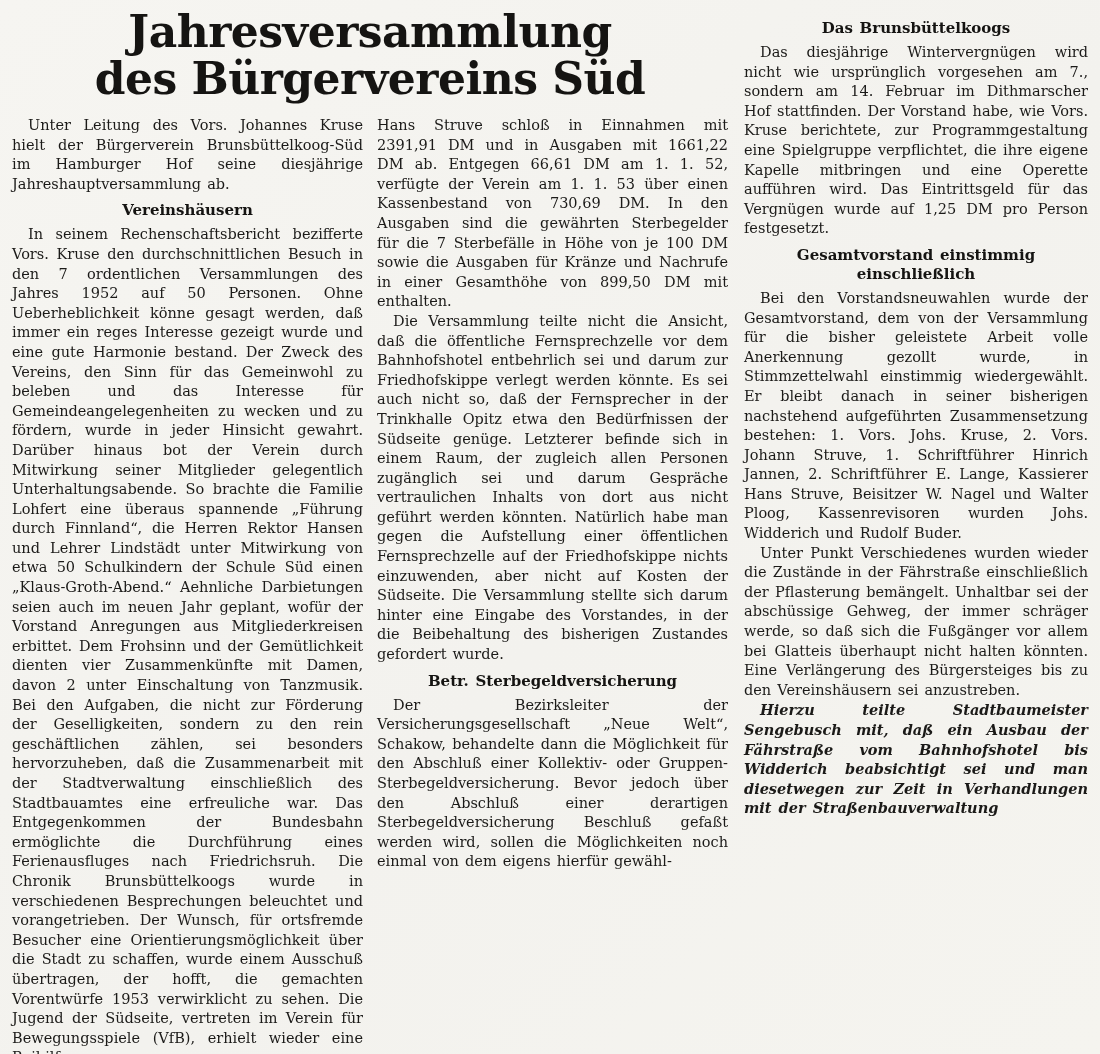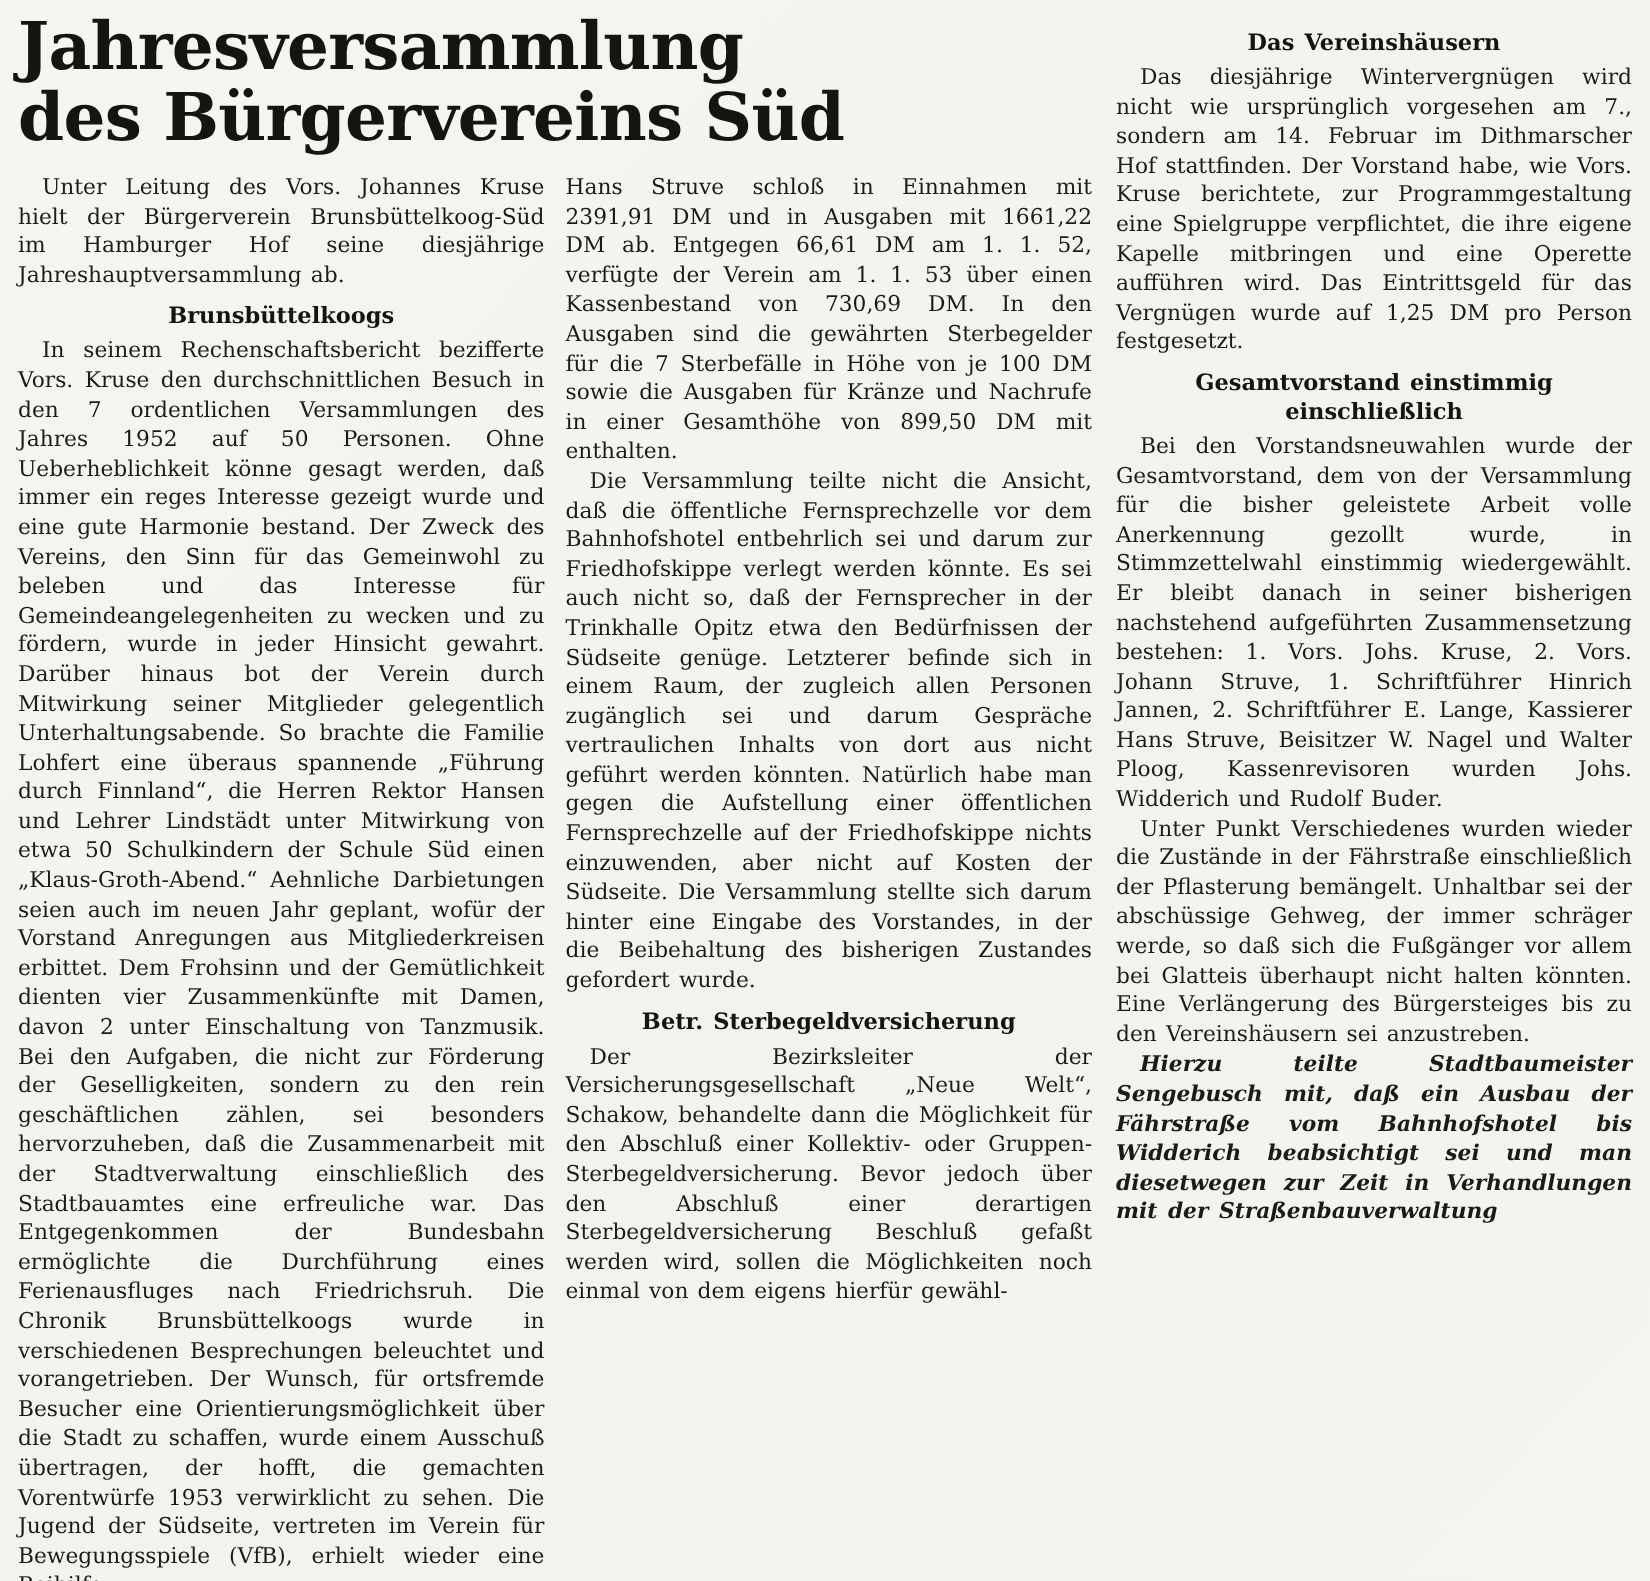--- a/index.html
+++ b/index.html
@@ -19,20 +19,21 @@
     box-sizing: border-box;
     padding: 8px 12px 0 12px;
     display: flex;
   }
   .left-zone {
     width: 716px;
     flex: 0 0 716px;
   }
   .headline {
     margin: 0 0 14px 0;
+    text-align: center;
     font-size: 44px;
     line-height: 47px;
     font-weight: bold;
     letter-spacing: -0.5px;
     color: #151412;
   }
   .cols {
     display: flex;
     gap: 14px;
   }
@@ -83,37 +84,37 @@
 
     <h1 class="headline">
       <div>Jahresversammlung</div>
       <div>des Bürgervereins Süd</div>
     </h1>
 
     <div class="cols">
 
       <div class="col col1">
         <p class="para">Unter Leitung des Vors. Johannes Kruse hielt der Bürgerverein Brunsbüttelkoog-Süd im Hamburger Hof seine diesjährige Jahreshauptversammlung ab.</p>
-        <h2 class="subhead">Brunsbüttelkoogs</h2>
+        <h2 class="subhead">Vereinshäusern</h2>
         <p class="para">In seinem Rechenschaftsbericht bezifferte Vors. Kruse den durchschnittlichen Besuch in den 7 ordentlichen Versammlungen des Jahres 1952 auf 50 Personen. Ohne Ueberheblichkeit könne gesagt werden, daß immer ein reges Interesse gezeigt wurde und eine gute Harmonie bestand. Der Zweck des Vereins, den Sinn für das Gemeinwohl zu beleben und das Interesse für Gemeindeangelegenheiten zu wecken und zu fördern, wurde in jeder Hinsicht gewahrt. Darüber hinaus bot der Verein durch Mitwirkung seiner Mitglieder gelegentlich Unterhaltungsabende. So brachte die Familie Lohfert eine überaus spannende „Führung durch Finnland“, die Herren Rektor Hansen und Lehrer Lindstädt unter Mitwirkung von etwa 50 Schulkindern der Schule Süd einen „Klaus-Groth-Abend.“ Aehnliche Darbietungen seien auch im neuen Jahr geplant, wofür der Vorstand Anregungen aus Mitgliederkreisen erbittet. Dem Frohsinn und der Gemütlichkeit dienten vier Zusammenkünfte mit Damen, davon 2 unter Einschaltung von Tanzmusik. Bei den Aufgaben, die nicht zur Förderung der Geselligkeiten, sondern zu den rein geschäftlichen zählen, sei besonders hervorzuheben, daß die Zusammenarbeit mit der Stadtverwaltung einschließlich des Stadtbauamtes eine erfreuliche war. Das Entgegenkommen der Bundesbahn ermöglichte die Durchführung eines Ferienausfluges nach Friedrichsruh. Die Chronik Brunsbüttelkoogs wurde in verschiedenen Besprechungen beleuchtet und vorangetrieben. Der Wunsch, für ortsfremde Besucher eine Orientierungsmöglichkeit über die Stadt zu schaffen, wurde einem Ausschuß übertragen, der hofft, die gemachten Vorentwürfe 1953 verwirklicht zu sehen. Die Jugend der Südseite, vertreten im Verein für Bewegungsspiele (VfB), erhielt wieder eine Beihilfe.</p>
 
       </div>
 
       <div class="col col2">
         <p class="para cont">Hans Struve schloß in Einnahmen mit 2391,91 DM und in Ausgaben mit 1661,22 DM ab. Entgegen 66,61 DM am 1. 1. 52, verfügte der Verein am 1. 1. 53 über einen Kassenbestand von 730,69 DM. In den Ausgaben sind die gewährten Sterbegelder für die 7 Sterbefälle in Höhe von je 100 DM sowie die Ausgaben für Kränze und Nachrufe in einer Gesamthöhe von 899,50 DM mit enthalten.</p>
         <p class="para">Die Versammlung teilte nicht die Ansicht, daß die öffentliche Fernsprechzelle vor dem Bahnhofshotel entbehrlich sei und darum zur Friedhofskippe verlegt werden könnte. Es sei auch nicht so, daß der Fernsprecher in der Trinkhalle Opitz etwa den Bedürfnissen der Südseite genüge. Letzterer befinde sich in einem Raum, der zugleich allen Personen zugänglich sei und darum Gespräche vertraulichen Inhalts von dort aus nicht geführt werden könnten. Natürlich habe man gegen die Aufstellung einer öffentlichen Fernsprechzelle auf der Friedhofskippe nichts einzuwenden, aber nicht auf Kosten der Südseite. Die Versammlung stellte sich darum hinter eine Eingabe des Vorstandes, in der die Beibehaltung des bisherigen Zustandes gefordert wurde.</p>
         <h2 class="subhead">Betr. Sterbegeldversicherung</h2>
         <p class="para">Der Bezirksleiter der Versicherungsgesellschaft „Neue Welt“, Schakow, behandelte dann die Möglichkeit für den Abschluß einer Kollektiv- oder Gruppen-Sterbegeldversicherung. Bevor jedoch über den Abschluß einer derartigen Sterbegeldversicherung Beschluß gefaßt werden wird, sollen die Möglichkeiten noch einmal von dem eigens hierfür gewähl-</p>
       </div>
 
     </div>
   </div>
 
   <div class="col col3">
-    <h2 class="subhead">Das Vereinshäusern</h2>
+    <h2 class="subhead">Das Brunsbüttelkoogs</h2>
     <p class="para">Das diesjährige Wintervergnügen wird nicht wie ursprünglich vorgesehen am 7., sondern am 14. Februar im Dithmarscher Hof stattfinden. Der Vorstand habe, wie Vors. Kruse berichtete, zur Programmgestaltung eine Spielgruppe verpflichtet, die ihre eigene Kapelle mitbringen und eine Operette aufführen wird. Das Eintrittsgeld für das Vergnügen wurde auf 1,25 DM pro Person festgesetzt.</p>
     <h2 class="subhead">Gesamtvorstand einstimmig einschließlich</h2>
     <p class="para">Bei den Vorstandsneuwahlen wurde der Gesamtvorstand, dem von der Versammlung für die bisher geleistete Arbeit volle Anerkennung gezollt wurde, in Stimmzettelwahl einstimmig wiedergewählt. Er bleibt danach in seiner bisherigen nachstehend aufgeführten Zusammensetzung bestehen: 1. Vors. Johs. Kruse, 2. Vors. Johann Struve, 1. Schriftführer Hinrich Jannen, 2. Schriftführer E. Lange, Kassierer Hans Struve, Beisitzer W. Nagel und Walter Ploog, Kassenrevisoren wurden Johs. Widderich und Rudolf Buder.</p>
     <p class="para">Unter Punkt Verschiedenes wurden wieder die Zustände in der Fährstraße einschließlich der Pflasterung bemängelt. Unhaltbar sei der abschüssige Gehweg, der immer schräger werde, so daß sich die Fußgänger vor allem bei Glatteis überhaupt nicht halten könnten. Eine Verlängerung des Bürgersteiges bis zu den Vereinshäusern sei anzustreben.</p>
     <p class="para bold">Hierzu teilte Stadtbaumeister Sengebusch mit, daß ein Ausbau der Fährstraße vom Bahnhofshotel bis Widderich beabsichtigt sei und man diesetwegen zur Zeit in Verhandlungen mit der Straßenbauverwaltung</p>
   </div>
 
 </div>
 
 </body></html>

